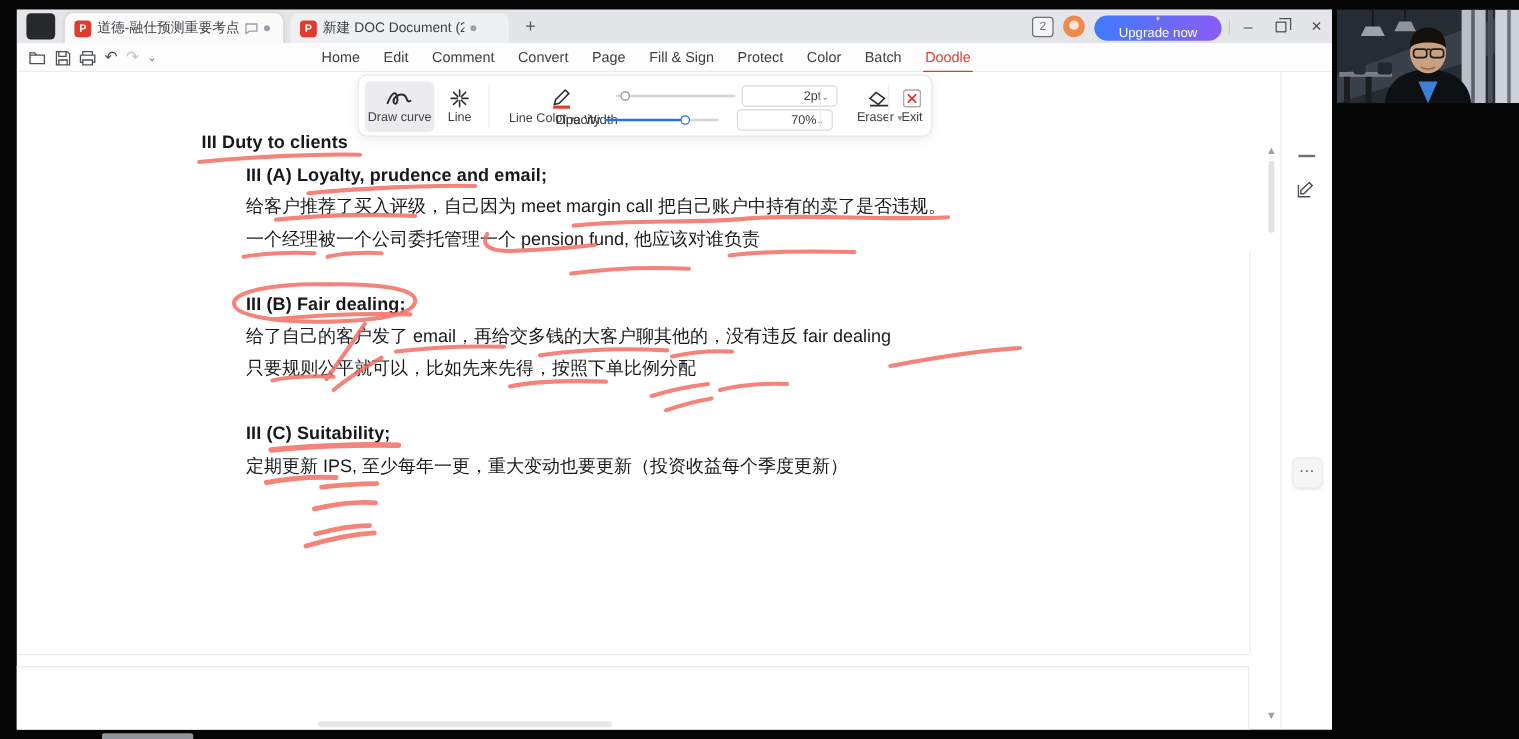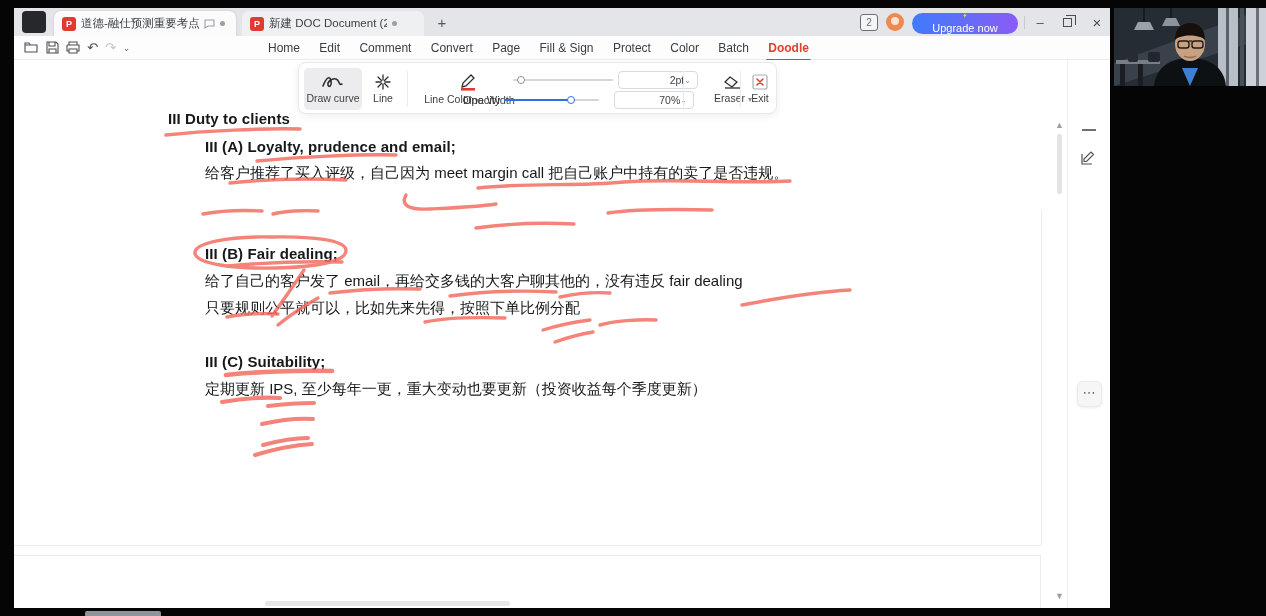--- a/index.html
+++ b/index.html
@@ -29,21 +29,21 @@
   .restore-glyph { width:9px; height:9px; border:1.2px solid #4a4d52; position:relative; background:#e4e5e8; }
   .restore-glyph::before { content:""; position:absolute; left:2px; top:-4px; width:9px; height:9px; border:1.2px solid #4a4d52; border-bottom:none; border-left:none; }
 
   
   .menubar { position:absolute; left:0; top:28px; width:100%; height:24px; background:#fdfdfd; border-bottom:1px solid #eceded; }
   .quick { position:absolute; top:4px; display:flex; align-items:center; gap:7px; left:10px; color:#4d5156; }
   .quick svg { display:block; }
   .q-chev { font-size:9px; color:#6d7175; }
   .menu-items { position:absolute; left:252px; top:0; width:545px; height:24px; display:flex; align-items:center; justify-content:space-between; }
   .menu-item { font-size:12px; color:#3a3d41; padding:3px 2px; white-space:nowrap; }
-  .menu-item.active { color:#e23f30; font-weight:bold; position:relative; }
+  .menu-item.active { color:#e23f30; font-weight:normal; position:relative; }
   .menu-item.active::after { content:""; position:absolute; left:0; right:0; bottom:-3px; height:2px; background:#e23f30; border-radius:1px; }
   .menu-right { position:absolute; right:8px; top:0; height:24px; display:flex; align-items:center; gap:10px; }
   .wps-ai { display:flex; align-items:center; gap:3px; font-size:11.5px; color:#a45ddb; }
   .ai-orb { width:11px; height:11px; border-radius:50%; background:conic-gradient(#ff7ab0,#8a5cf6,#4aa8ff,#ff7ab0); }
   .share-btn { border:1px solid #bcd4fb; color:#3b82f6; font-size:11.5px; border-radius:4px; padding:2px 9px; background:#fff; }
   .mr-sep { width:1px; height:13px; background:#dcdee0; }
   .mr-icon { color:#5f6368; font-size:13px; }
 
   
   .doodle-panel { position:absolute; left:284px; top:2px; width:479px; height:52px; background:#fff; border:1px solid #e7e8ea; border-radius:8px; box-shadow:0 2px 8px rgba(0,0,0,.07); }
@@ -159,20 +159,21 @@
 
     <div class="docarea">
 
       <div class="page-edge-r"></div>
       <div class="page-bottom"></div>
       <div class="page2"></div>
 
       <div class="doc-line b" style="left:154px; top:48px;">III Duty to clients</div>
       <div class="doc-line b" style="left:191px; top:76px;">III (A) Loyalty, prudence and email;</div>
       <div class="doc-line" style="left:191px; top:102px;">给客户推荐了买入评级，自己因为 meet margin call 把自己账户中持有的卖了是否违规。</div>
+      <div class="doc-line" style="left:191px; top:129px;">一个经理被一个公司委托管理一个 pension fund, 他应该对谁负责</div>
       <div class="doc-line b" style="left:191px; top:183px;">III (B) Fair dealing;</div>
       <div class="doc-line" style="left:191px; top:210px;">给了自己的客户发了 email，再给交多钱的大客户聊其他的，没有违反 fair dealing</div>
       <div class="doc-line" style="left:191px; top:237px;">只要规则公平就可以，比如先来先得，按照下单比例分配</div>
       <div class="doc-line b" style="left:191px; top:291px;">III (C) Suitability;</div>
       <div class="doc-line" style="left:191px; top:318px;">定期更新 IPS, 至少每年一更，重大变动也要更新（投资收益每个季度更新）</div>
 
       <svg class="ann-svg" width="1096" height="548" viewBox="0 0 1096 548">
         <g fill="none" stroke="#f2685c" stroke-width="3.4" stroke-linecap="round" opacity="0.82">
           <path d="M152,75 C190,71 250,68 286,69"></path>
           <path d="M243,101 C285,97 345,94 382,95"></path>

